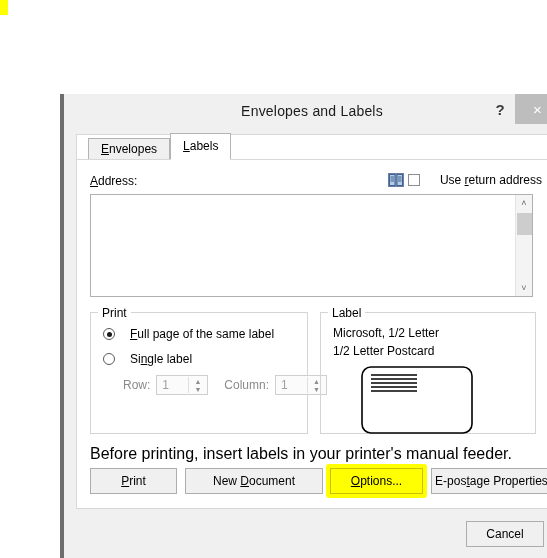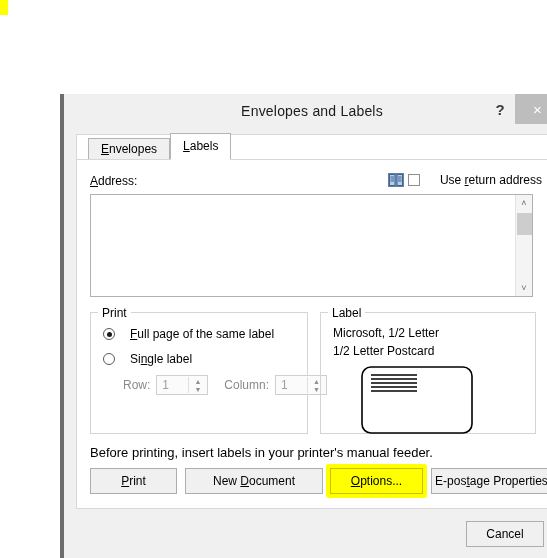--- a/index.html
+++ b/index.html
@@ -338,21 +338,21 @@
     top: 53px;
     width: 112px;
     height: 68px;
   }
 
   
   .note {
     position: absolute;
     left: 13px;
     top: 285px;
-    font-size: 13px;
+    font-size: 16px;
   }
   .btn-row {
     position: absolute;
     left: 13px;
     top: 308px;
     right: 14px;
     height: 26px;
   }
   .btn {
     position: absolute;

